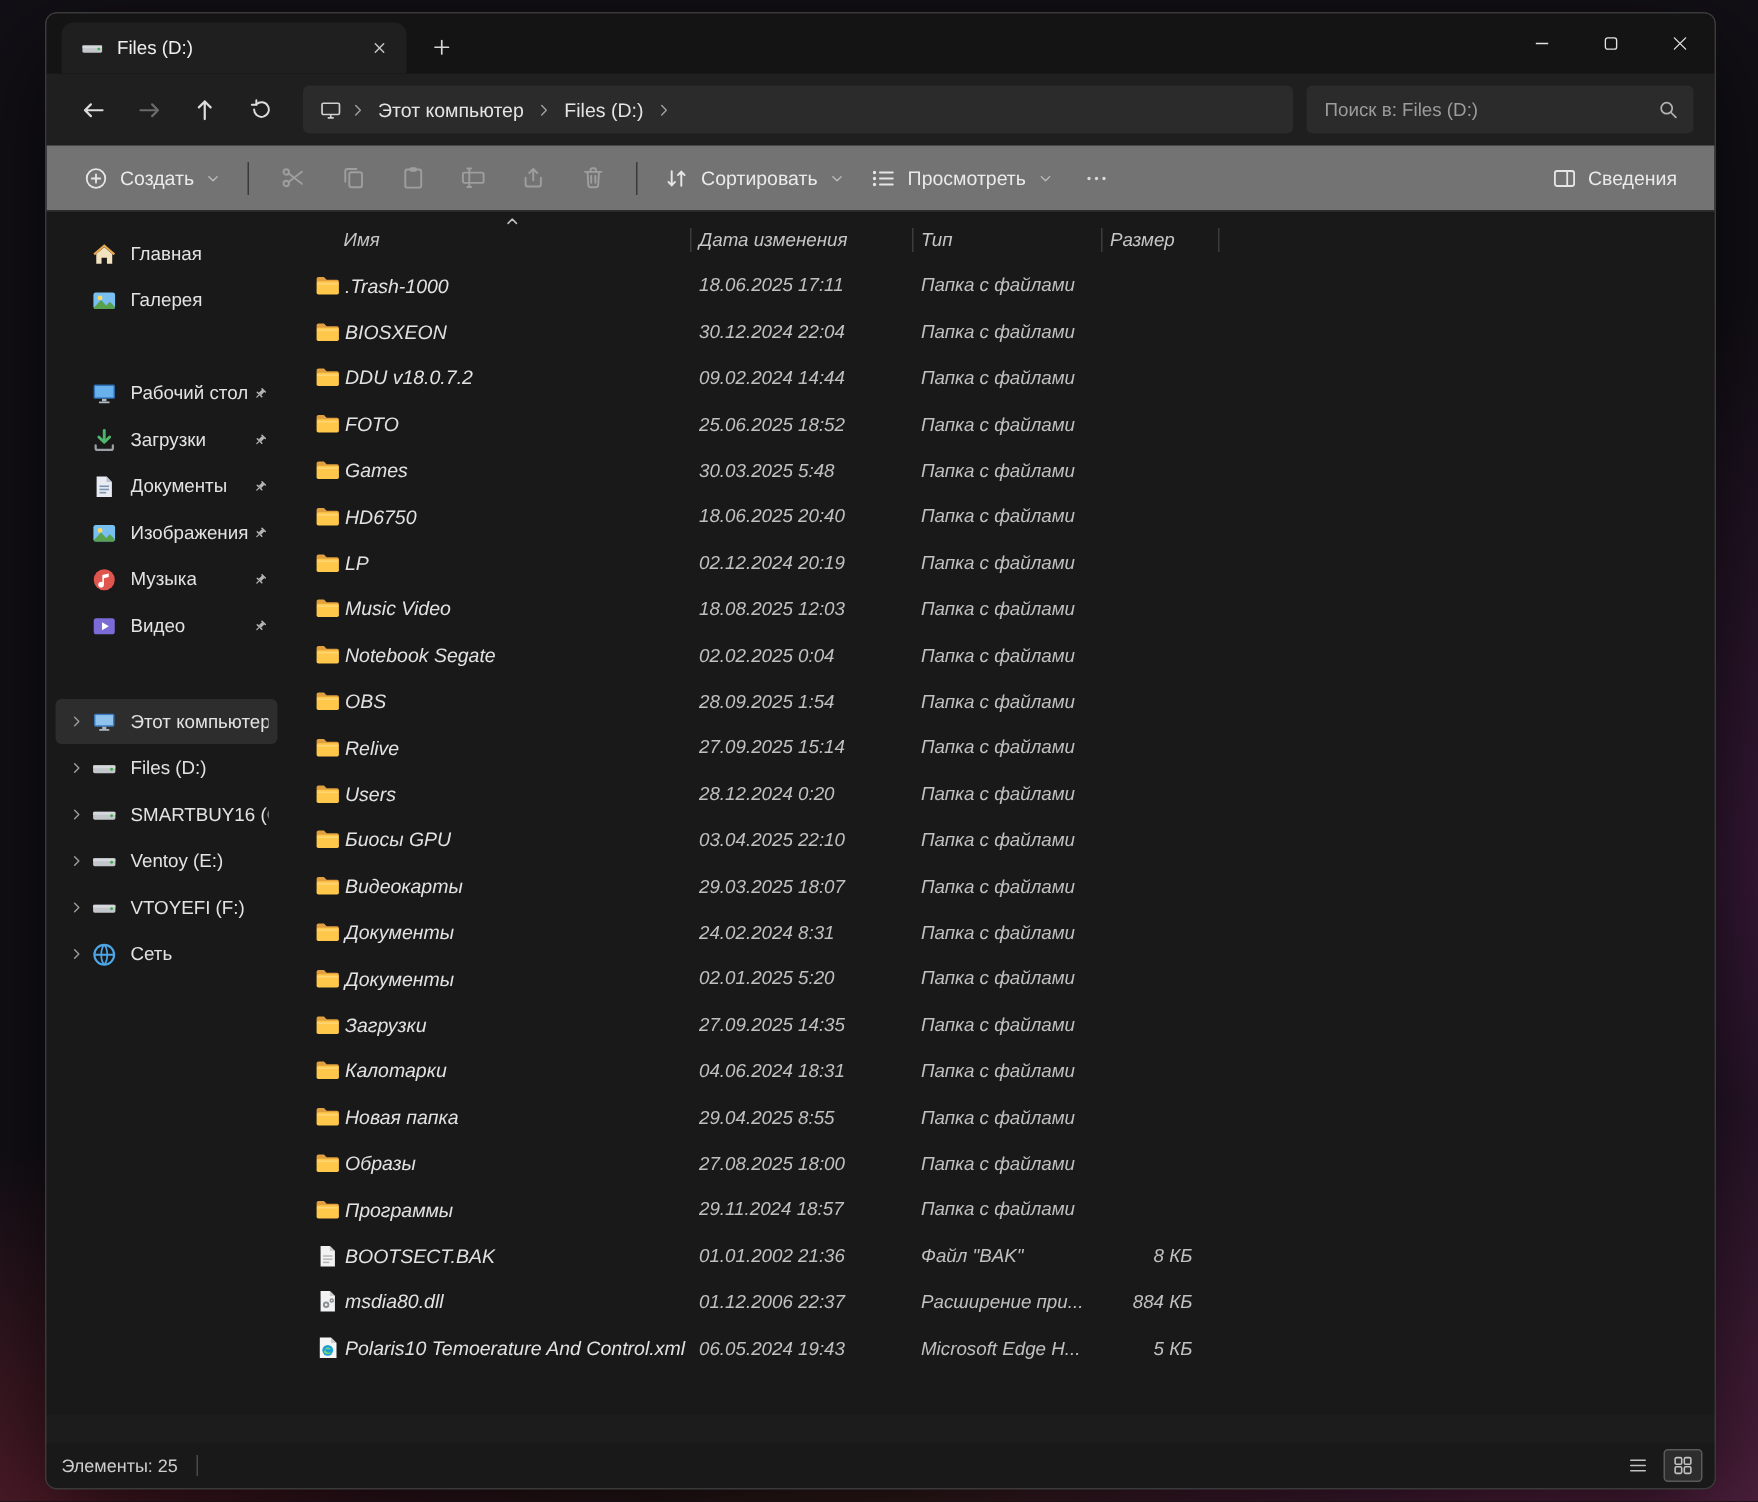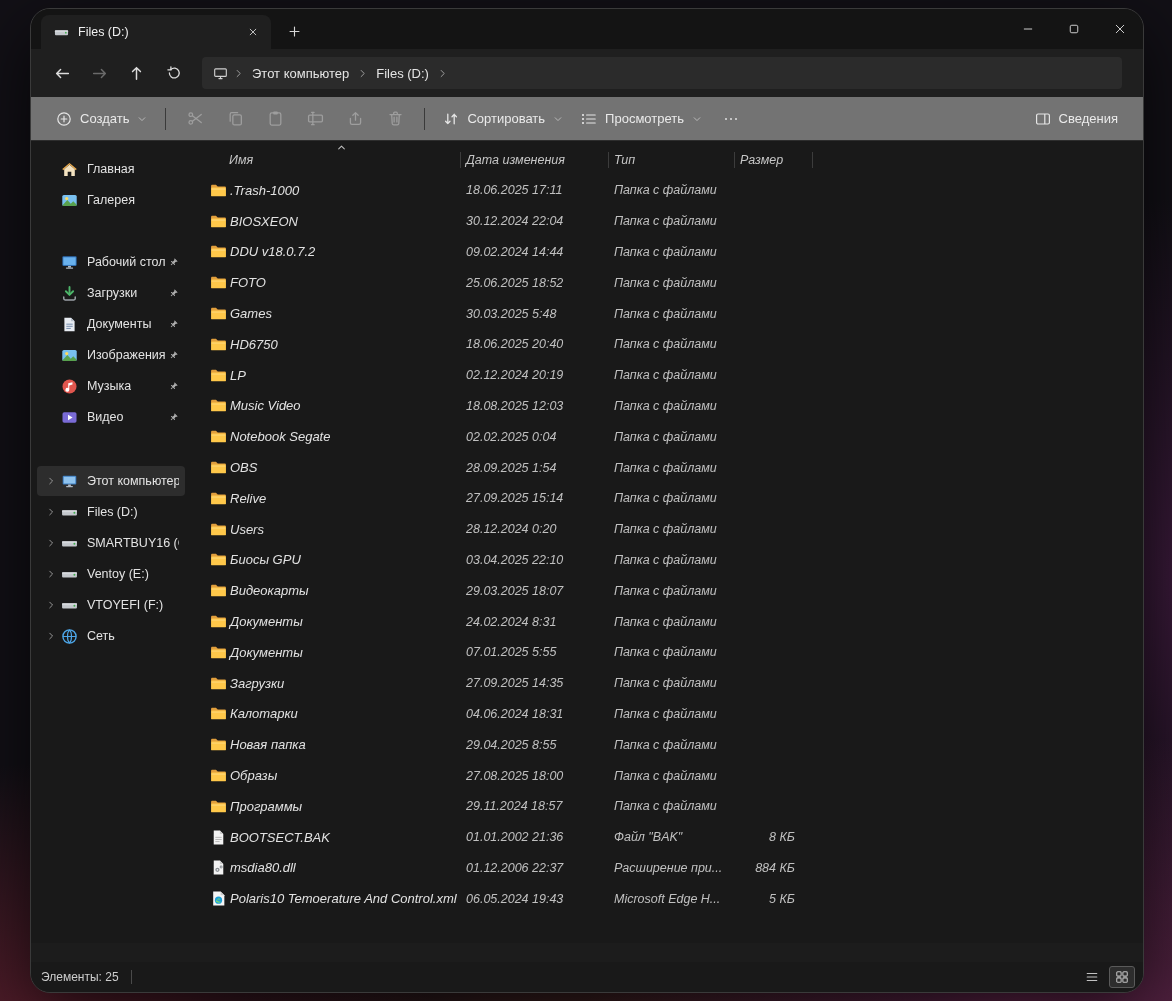--- a/index.html
+++ b/index.html
@@ -12,21 +12,21 @@
     position:relative;width:100%;height:100%;
     background:
       radial-gradient(55% 45% at 88% 104%, rgba(173,58,125,.60), rgba(173,58,125,0) 70%),
       radial-gradient(45% 40% at 6% 104%, rgba(158,44,66,.55), rgba(158,44,66,0) 70%),
       radial-gradient(32% 55% at 102% 58%, rgba(110,38,104,.45), rgba(110,38,104,0) 70%),
       radial-gradient(45% 30% at 50% 107%, rgba(196,84,66,.35), rgba(196,84,66,0) 70%),
       #121016;
   }
   .window{
     position:absolute; left:30px; top:8px; width:1114px; height:985px;
-    background:#1c1c1c; border:1px solid #3a3a3a; border-radius:20px;
+    background:#1c1c1c; border:1px solid #3a3a3a; border-radius:8px;
     box-shadow:0 24px 70px rgba(0,0,0,.7);
     display:flex; flex-direction:column; overflow:hidden; color:#e8e8e8;
   }
   svg{display:block}
   
   .titlebar{height:40px; flex:0 0 auto; background:#141414; display:flex; align-items:flex-end; position:relative;}
   .tab{
     margin-left:10px; height:34px; width:230px; background:#1f1f1f;
     border-radius:8px 8px 0 0; display:flex; align-items:center;
     padding:0 6px 0 13px; gap:9px; font-size:12.5px; color:#f0f0f0;
@@ -172,20 +172,29 @@
               <path d="M6 3.5 10.5 8 6 12.5"></path>
             </svg>
           </span>
         <span class="crumb">Files (D:)</span>
         <span class="crumb-sep">
             <svg width="11" height="11" viewBox="0 0 16 16" fill="none" stroke="currentColor" stroke-width="1.4" stroke-linecap="round" stroke-linejoin="round">
               <path d="M6 3.5 10.5 8 6 12.5"></path>
             </svg>
           </span>
       </div>
+      <div class="searchbox">
+        <input type="text" placeholder="Поиск в: Files (D:)" style="">
+        <span>
+            <svg width="14" height="14" viewBox="0 0 16 16" fill="none" stroke="#b3b3b3" stroke-width="1.3" stroke-linecap="round">
+              <circle cx="7" cy="7" r="4.2"></circle>
+              <path d="M10.3 10.3 14 14"></path>
+            </svg>
+          </span>
+      </div>
     </div>
 
     <div class="commandbar">
       <div class="cmd-btn">
         <span>
             <svg width="16" height="16" viewBox="0 0 16 16" fill="none" stroke="#e6e6e6" stroke-width="1.2" stroke-linecap="round">
               <circle cx="8" cy="8" r="6.2"></circle>
               <path d="M8 5.2v5.6M5.2 8h5.6"></path>
             </svg>
           </span>
@@ -786,21 +795,21 @@
     <div class="cell cell-name">
       <span class="ficon">
                   <svg viewBox="0 0 16 16">
                     <path d="M1 6V3.7C1 3 1.5 2.5 2.2 2.5h3.4l1.7 1.8h6.5c.7 0 1.2.5 1.2 1.2V6z" fill="#e19f3d"></path>
                     <rect x="1" y="5.2" width="14" height="8.3" rx="1.1" fill="#ffc84a"></rect>
                     <path d="M1.4 6.2h13.2v1H1.4z" fill="#ffe29a" opacity=".55"></path>
                   </svg>
                 </span>
       <span>Документы</span>
     </div>
-    <div class="cell">07.01.2025 5:55</div>
+    <div class="cell">02.01.2025 5:20</div>
     <div class="cell">Папка с файлами</div>
     <div class="cell size"></div>
   </div>
 
   <div class="row">
     <div class="cell cell-name">
       <span class="ficon">
                   <svg viewBox="0 0 16 16">
                     <path d="M1 6V3.7C1 3 1.5 2.5 2.2 2.5h3.4l1.7 1.8h6.5c.7 0 1.2.5 1.2 1.2V6z" fill="#e19f3d"></path>
                     <rect x="1" y="5.2" width="14" height="8.3" rx="1.1" fill="#ffc84a"></rect>

